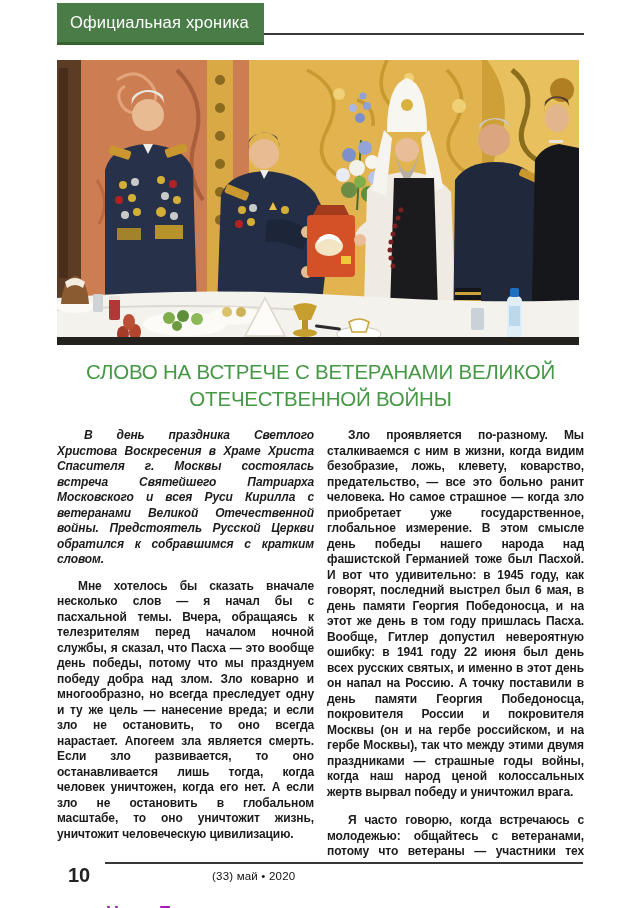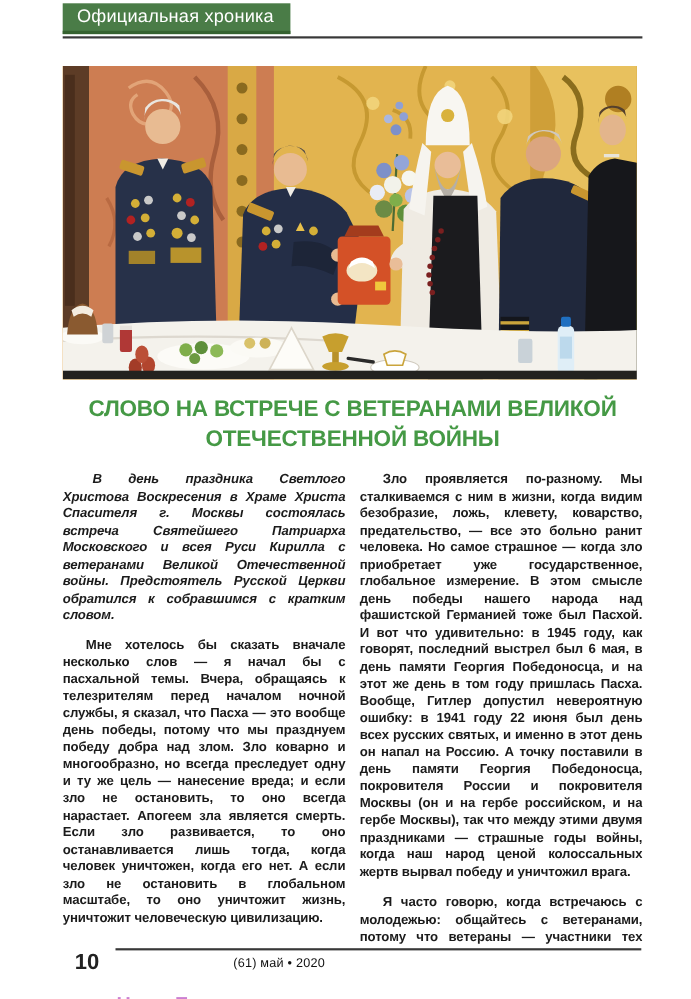--- a/index.html
+++ b/index.html
@@ -18,42 +18,42 @@
     overflow:hidden;
     font-family:"Liberation Sans",sans-serif;
     color:var(--text-dark);
   }
   
   .header-rule{
     position:absolute;left:57px;top:33px;width:527px;height:0;
     border-top:2px solid var(--rule-dark);
   }
   .section-tab{
-    position:absolute;left:57px;top:3px;width:207px;height:28px;
+    position:absolute;left:57px;top:3px;width:207px;height:42px;
     background:var(--header-green);
     border-bottom:3px solid var(--header-green-dark);
     display:flex;align-items:center;
     padding-left:13px;
     z-index:2;
   }
   .section-tab span{
     color:#ffffff;font-size:16.5px;letter-spacing:.2px;font-weight:400;
   }
   
   .photo{
     position:absolute;left:57px;top:60px;width:522px;height:285px;
     overflow:hidden;background:#d9a348;
   }
   .photo svg{display:block;width:100%;height:100%;}
   
   .title{
     position:absolute;left:57px;top:358px;width:527px;
     text-align:center;
     color:var(--title-green);
-    font-size:20.5px;font-weight:700;line-height:1.32;
+    font-size:20.5px;font-weight:400;line-height:1.32;
     letter-spacing:-0.2px;
   }
   
   .article-body{
     position:absolute;left:57px;top:428px;width:527px;height:433px;
     column-count:2;column-gap:13px;column-fill:auto;
     overflow:hidden;
     font-size:12px;line-height:15.5px;
     letter-spacing:-0.1px;
     text-align:justify;
@@ -314,15 +314,15 @@
   <div class="article-body">
     <p class="lead">В день праздника Светлого Христова Воскресения в Храме Христа Спасителя г. Москвы состоялась встреча Святейшего Патриарха Московского и всея Руси Кирилла с ветеранами Великой Отечественной войны. Предстоятель Русской Церкви обратился к собравшимся с кратким словом.</p>
     <p>Мне хотелось бы сказать вначале несколько слов — я начал бы с пасхальной темы. Вчера, обращаясь к телезрителям перед началом ночной службы, я сказал, что Пасха — это вообще день победы, потому что мы празднуем победу добра над злом. Зло коварно и многообразно, но всегда преследует одну и ту же цель — нанесение вреда; и если зло не остановить, то оно всегда нарастает. Апогеем зла является смерть. Если зло развивается, то оно останавливается лишь тогда, когда человек уничтожен, когда его нет. А если зло не остановить в глобальном масштабе, то оно уничтожит жизнь, уничтожит человеческую цивилизацию.</p>
     <p>Зло проявляется по-разному. Мы сталкиваемся с ним в жизни, когда видим безобразие, ложь, клевету, коварство, предательство, — все это больно ранит человека. Но самое страшное — когда зло приобретает уже государственное, глобальное измерение. В этом смысле день победы нашего народа над фашистской Германией тоже был Пасхой. И вот что удивительно: в 1945 году, как говорят, последний выстрел был 6 мая, в день памяти Георгия Победоносца, и на этот же день в том году пришлась Пасха. Вообще, Гитлер допустил невероятную ошибку: в 1941 году 22 июня был день всех русских святых, и именно в этот день он напал на Россию. А точку поставили в день памяти Георгия Победоносца, покровителя России и покровителя Москвы (он и на гербе российском, и на гербе Москвы), так что между этими двумя праздниками — страшные годы войны, когда наш народ ценой колоссальных жертв вырвал победу и уничтожил врага.</p>
     <p class="spaced">Я часто говорю, когда встречаюсь с молодежью: общайтесь с ветеранами, потому что ветераны — участники тех замечательных, теперь уже легендарных событий.</p>
   </div>
 
   <div class="footer-rule"></div>
   <span class="page-num">10</span>
   <span class="footer-journal">Наша Епархия</span>
-  <span class="footer-issue">(61) май • 2020</span>
+  <span class="footer-issue">(33) май • 2020</span>
 
 </div>
 
 </body></html>

